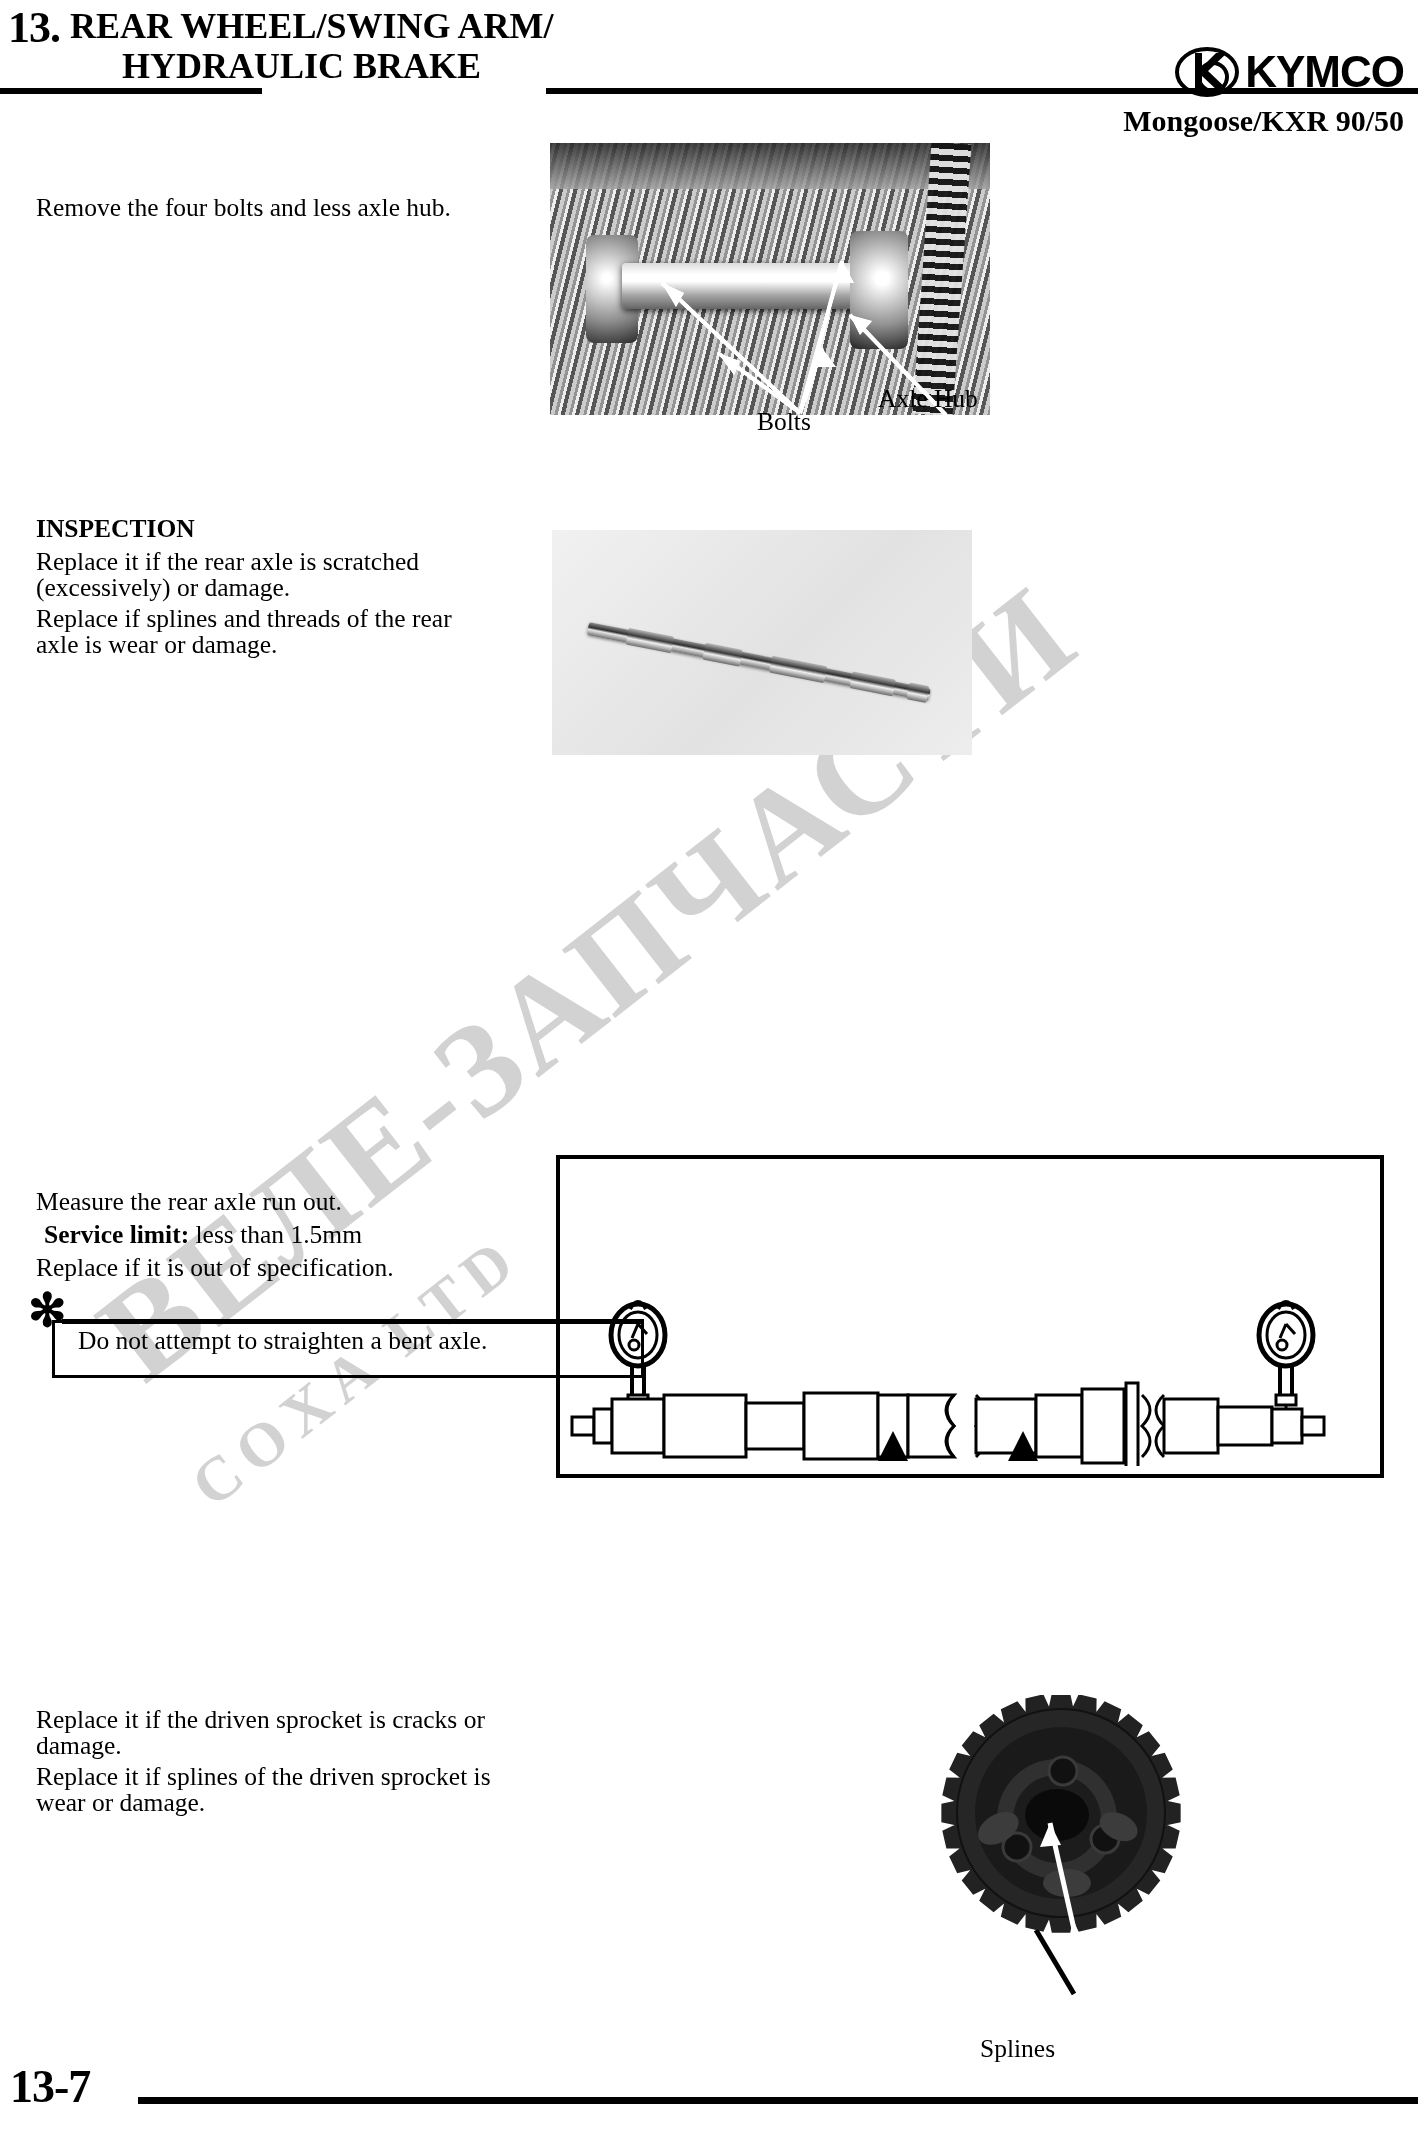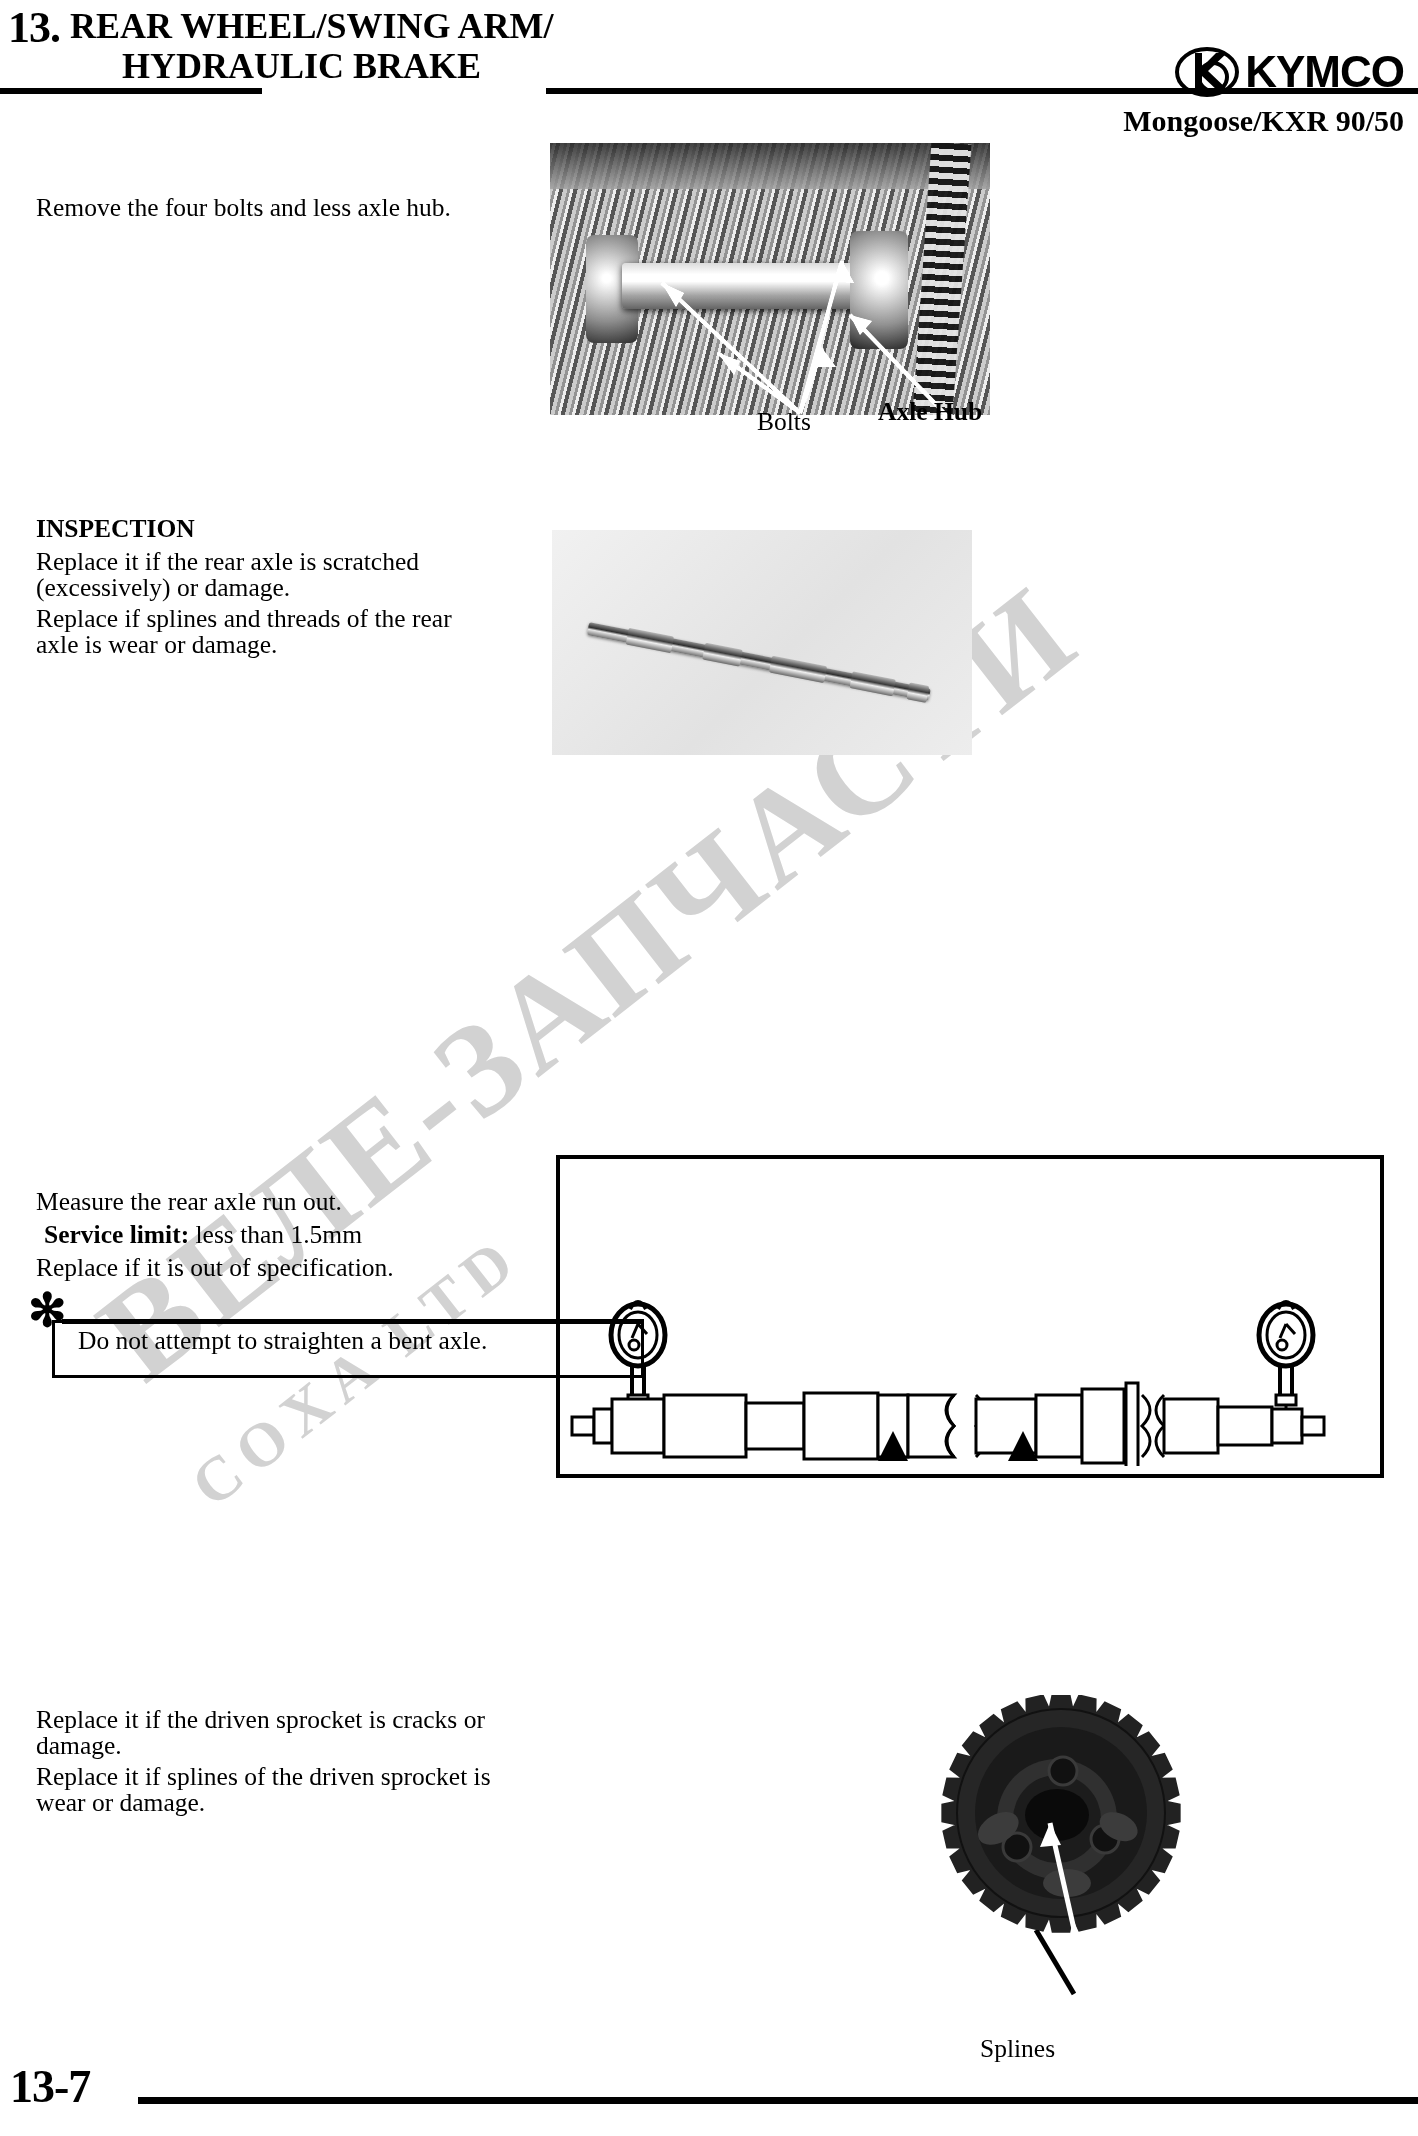--- a/index.html
+++ b/index.html
@@ -145,21 +145,21 @@
     <g fill="#ffffff">
       <polygon points="112,140 134,150 126,164"></polygon>
       <polygon points="168,210 190,218 184,232"></polygon>
       <polygon points="292,118 286,138 304,140"></polygon>
       <polygon points="272,205 266,224 286,224"></polygon>
       <polygon points="300,172 310,192 322,178"></polygon>
     </g>
   </svg>
 </div>
 <div class="caption" style="left:757px;top:407px;">Bolts</div>
-<div class="caption" style="left:878px;top:397px;font-weight:bold;">Axle Hub</div>
+<div class="caption" style="left:878px;top:384px;">Axle Hub</div>
 
 <div class="txt heading" style="left:36px;top:513px;">INSPECTION</div>
 <div class="txt" style="left:36px;top:546px;width:500px;">Replace it if the rear axle is scratched</div>
 <div class="txt" style="left:36px;top:572px;width:500px;">(excessively) or damage.</div>
 <div class="txt" style="left:36px;top:603px;width:500px;">Replace if splines and threads of the rear</div>
 <div class="txt" style="left:36px;top:629px;width:500px;">axle is wear or damage.</div>
 
 <div class="fig" id="photo-rear-axle">
   <div class="bar">
     <div class="seg" style="left:40px;width:46px;"></div>

